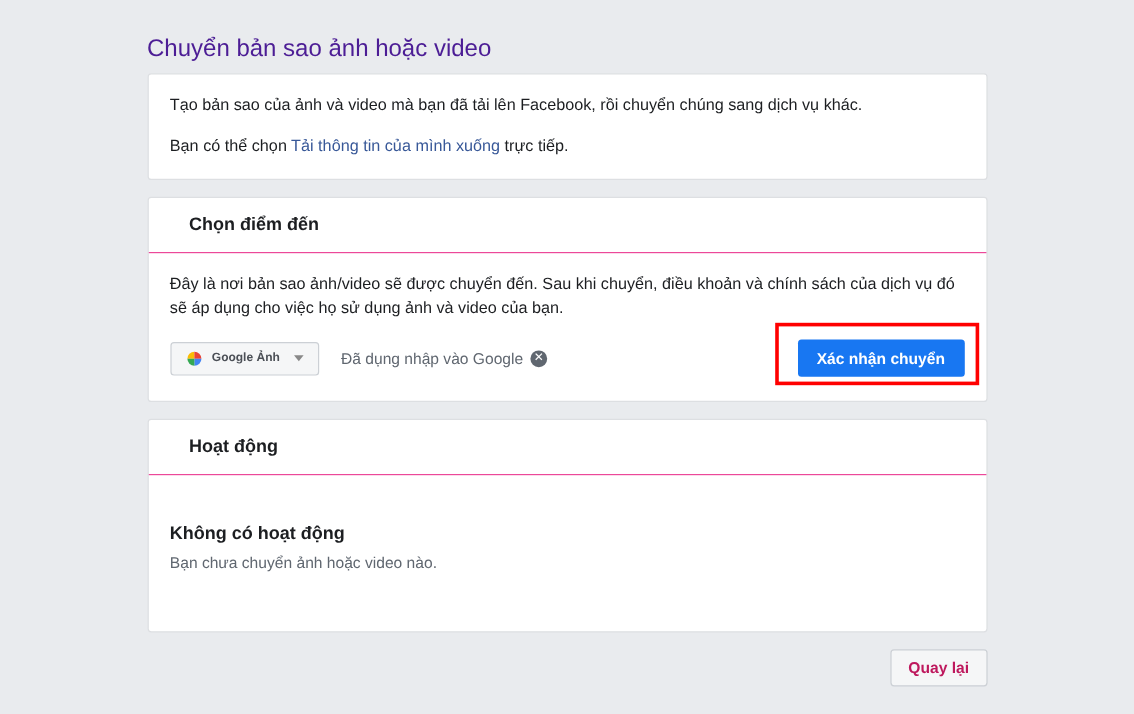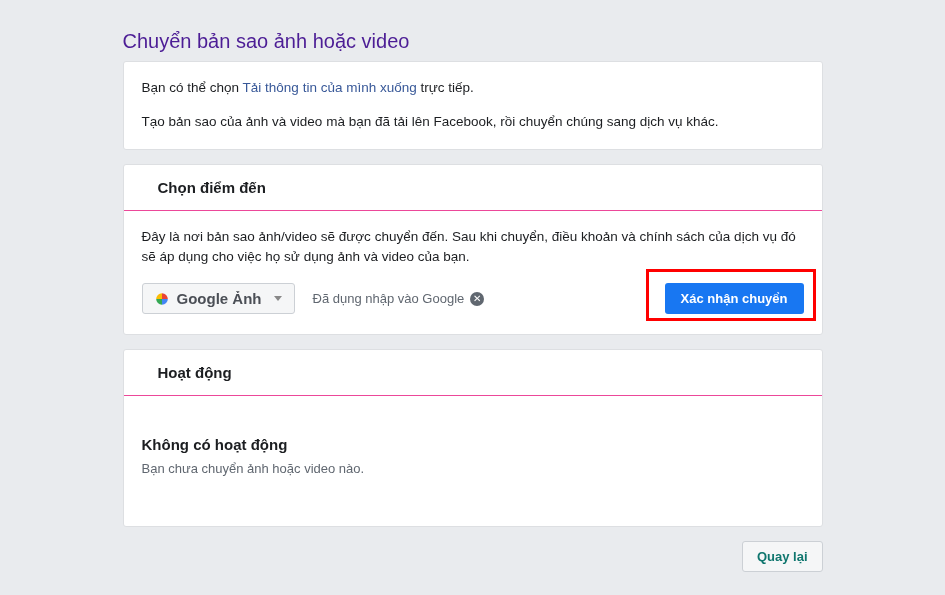--- a/index.html
+++ b/index.html
@@ -64,21 +64,21 @@
       gap: 18px;
     }
     .dropdown {
       display: inline-flex;
       align-items: center;
       gap: 8px;
       background: #f5f6f7;
       border: 1px solid #ccd0d5;
       border-radius: 3px;
       padding: 6px 12px;
-      font-size: 15px;
+      font-size: 10px;
       font-weight: bold;
       color: #4b4f56;
       cursor: pointer;
     }
     .photos-icon {
       width: 14px;
       height: 14px;
       display: inline-block;
     }
     .chevron-down {
@@ -145,35 +145,35 @@
       display: flex;
       justify-content: flex-end;
     }
     .btn-secondary {
       background: #f5f6f7;
       border: 1px solid #ccd0d5;
       border-radius: 3px;
       padding: 7px 14px;
       font-size: 13px;
       font-weight: bold;
-      color: #0f766e;
+      color: #be185d;
       cursor: pointer;
     }
   </style>
 </head>
 <body>
 
 <div class="container">
   <h1 class="page-title">Chuyển bản sao ảnh hoặc video</h1>
 
   <div class="card card-pad">
+    <p class="intro-text">Tạo bản sao của ảnh và video mà bạn đã tải lên Facebook, rồi chuyển chúng sang dịch vụ khác.</p>
     <p class="intro-text">
       <span>Bạn có thể chọn </span><a class="link">Tải thông tin của mình xuống</a><span> trực tiếp.</span>
     </p>
-    <p class="intro-text">Tạo bản sao của ảnh và video mà bạn đã tải lên Facebook, rồi chuyển chúng sang dịch vụ khác.</p>
   </div>
 
   <div class="card">
     <div class="section-header">Chọn điểm đến</div>
     <div class="section-body">
       <p class="dest-desc">Đây là nơi bản sao ảnh/video sẽ được chuyển đến. Sau khi chuyển, điều khoản và chính sách của dịch vụ đó sẽ áp dụng cho việc họ sử dụng ảnh và video của bạn.</p>
       <div class="dest-row-wrap">
         <div class="dest-row">
           <div class="dropdown">
             <span class="photos-icon">

